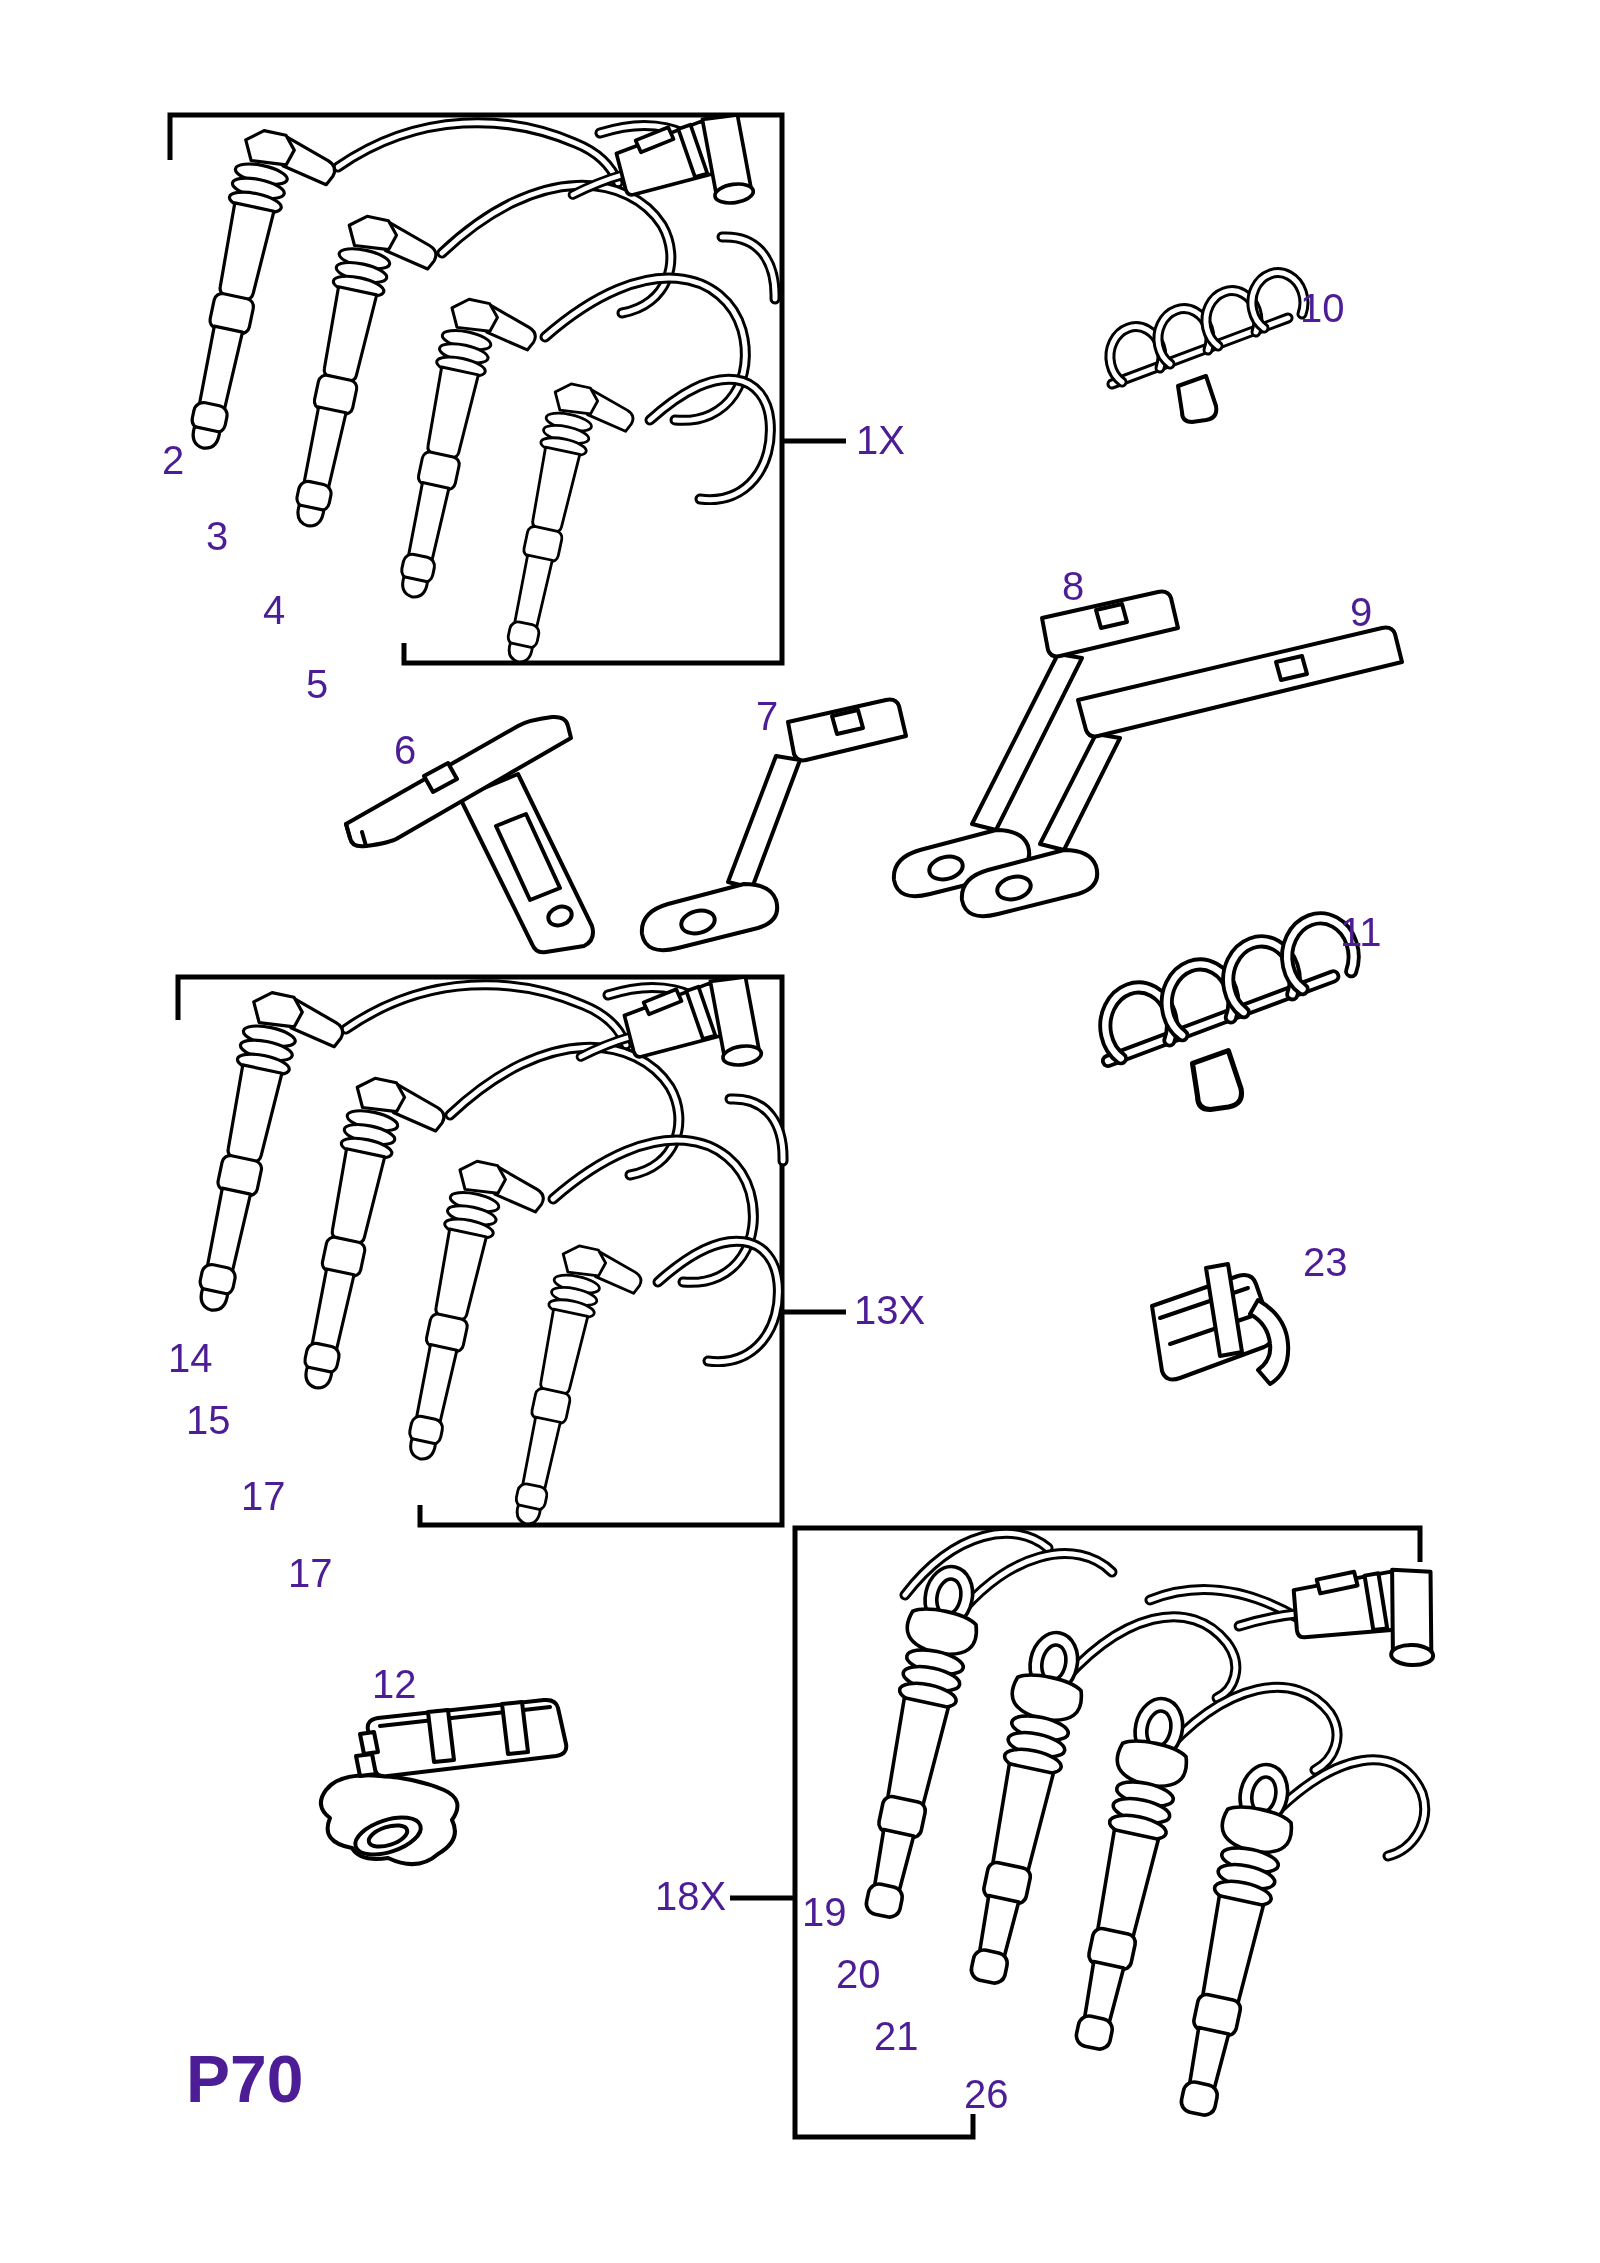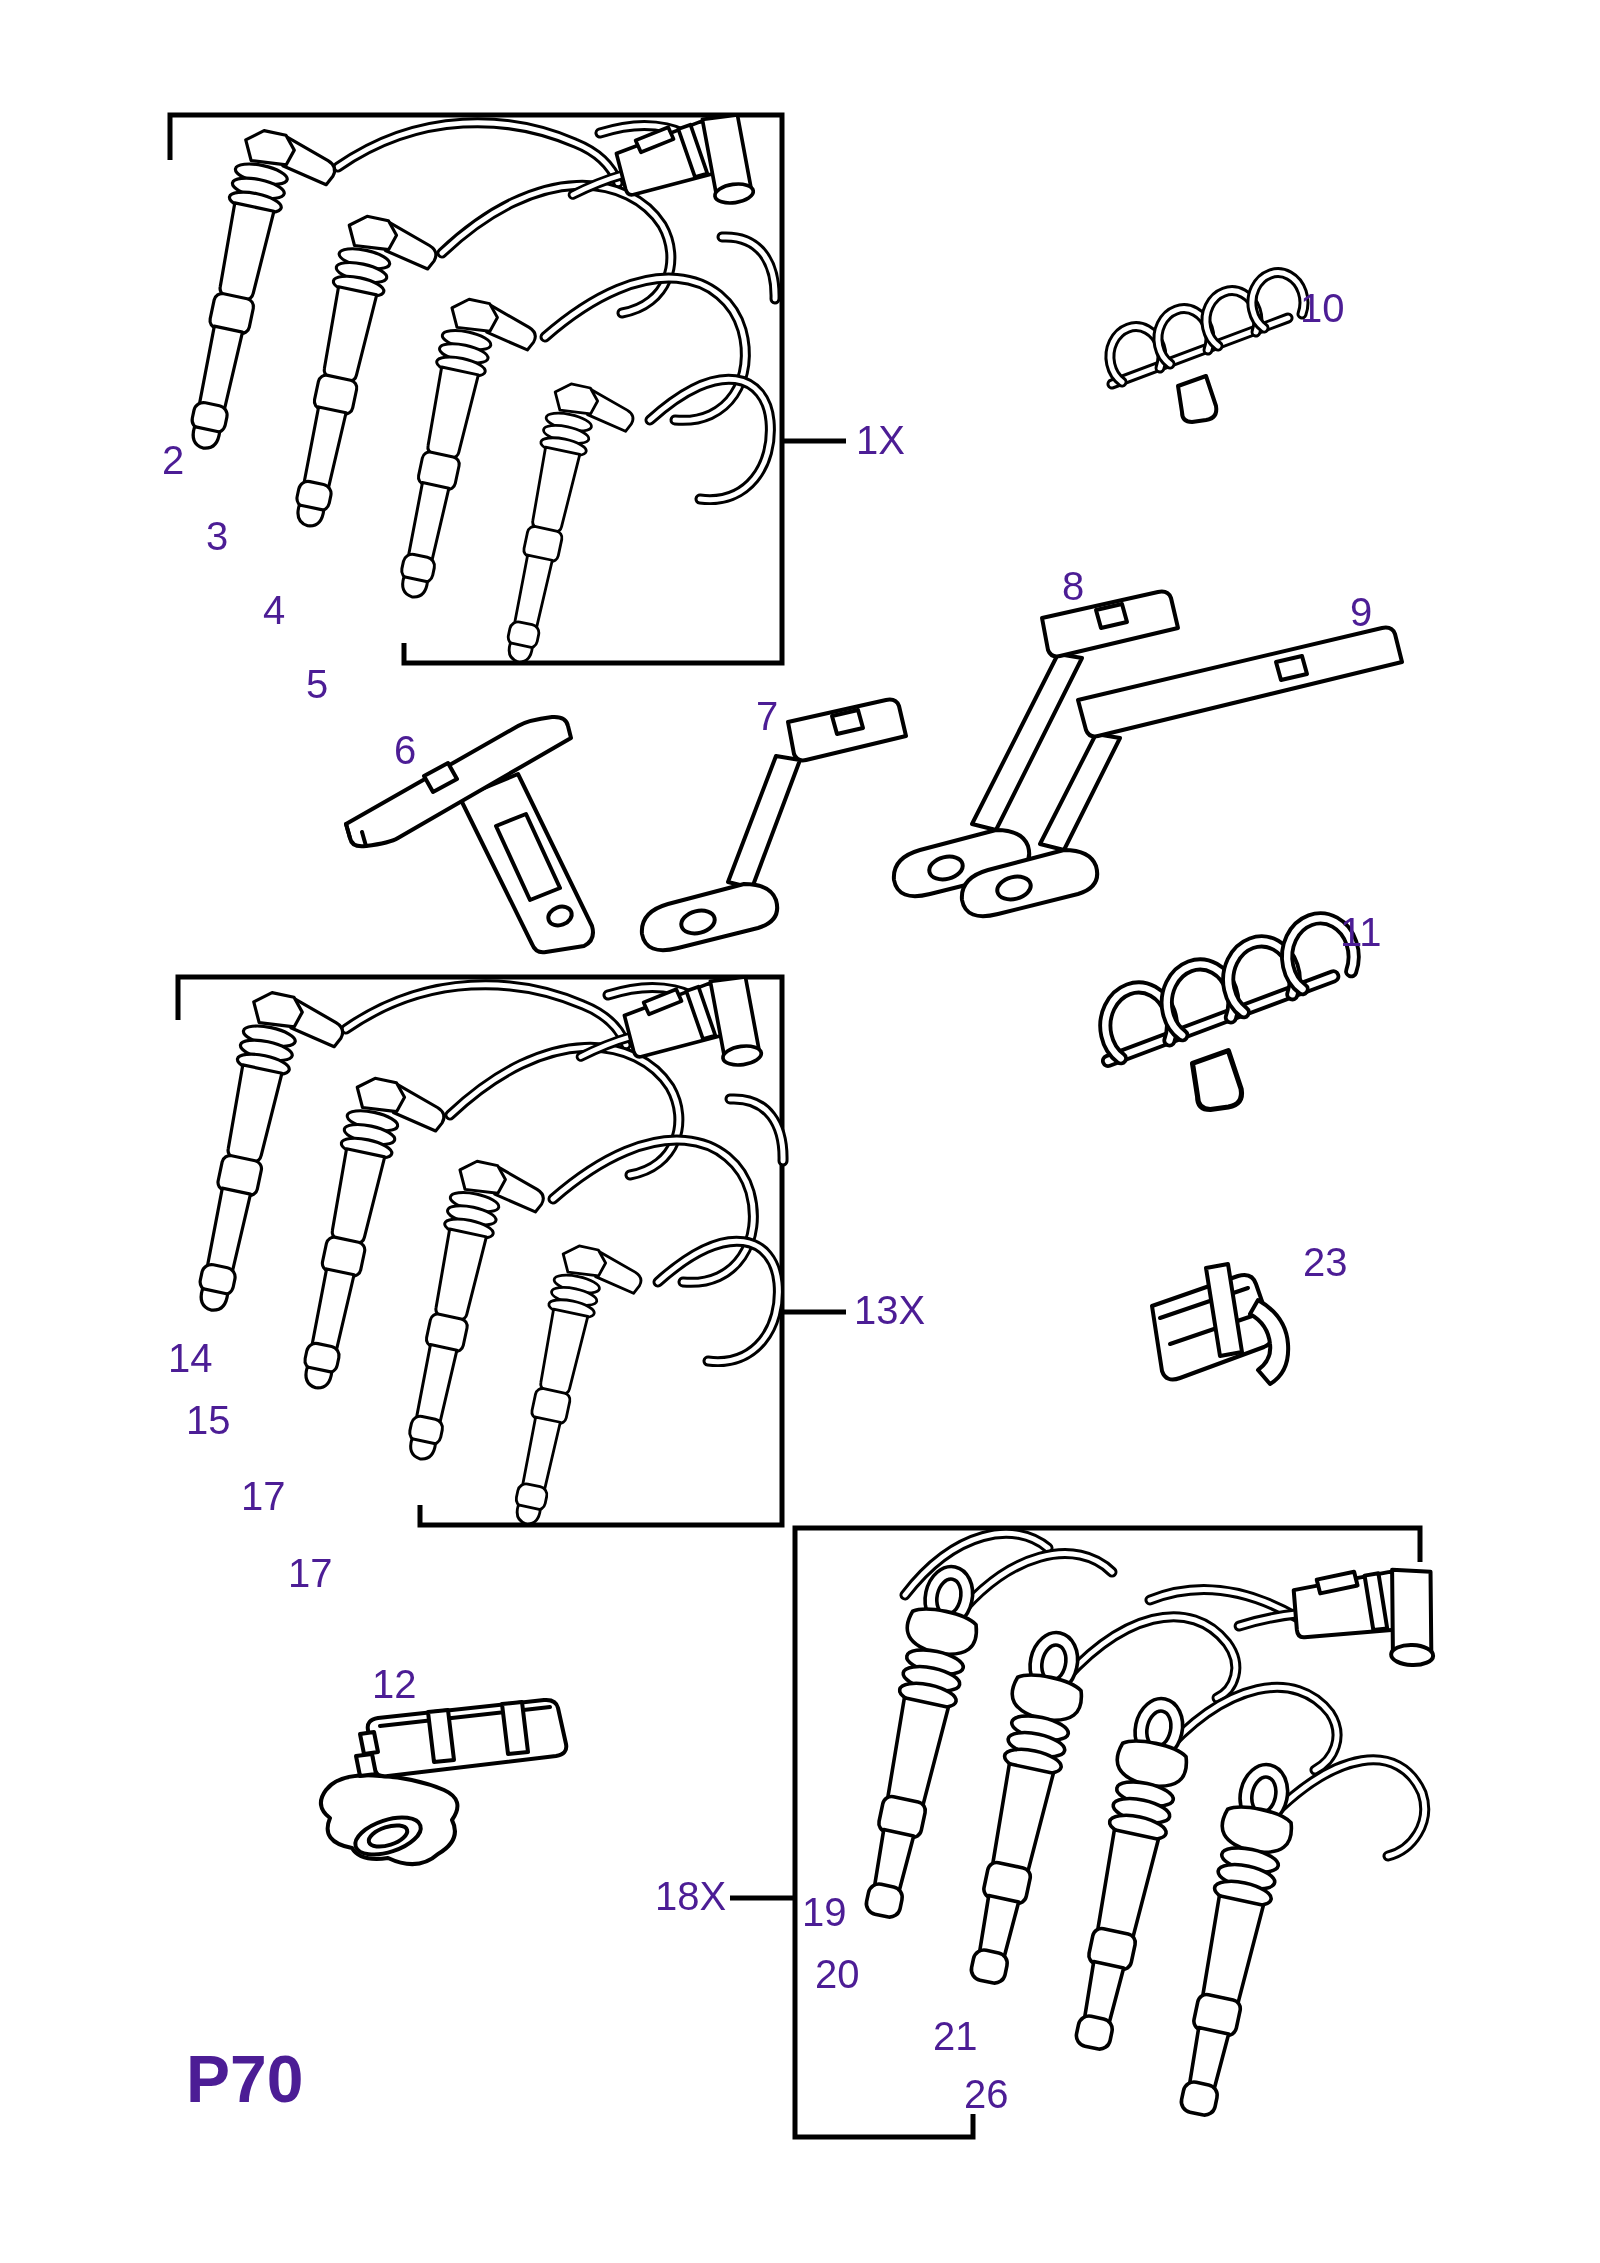--- a/index.html
+++ b/index.html
@@ -247,22 +247,22 @@
   <span class="lbl" style="left:1062px;top:566px">8</span>
   <span class="lbl" style="left:1350px;top:592px">9</span>
   <span class="lbl" style="left:1300px;top:288px">10</span>
   <span class="lbl" style="left:1340px;top:912px">11</span>
   <span class="lbl" style="left:372px;top:1664px">12</span>
   <span class="lbl" style="left:168px;top:1338px">14</span>
   <span class="lbl" style="left:186px;top:1400px">15</span>
   <span class="lbl" style="left:241px;top:1476px">17</span>
   <span class="lbl" style="left:288px;top:1553px">17</span>
   <span class="lbl" style="left:802px;top:1892px">19</span>
-  <span class="lbl" style="left:815px;top:1954px">20</span>
-  <span class="lbl" style="left:933px;top:2016px">21</span>
+  <span class="lbl" style="left:836px;top:1954px">20</span>
+  <span class="lbl" style="left:874px;top:2016px">21</span>
   <span class="lbl" style="left:964px;top:2074px">26</span>
   <span class="lbl" style="left:1303px;top:1242px">23</span>
 
   <span class="lbl callout" style="left:856px;top:420px">1X</span>
   <span class="lbl callout" style="left:854px;top:1290px">13X</span>
   <span class="lbl callout" style="left:655px;top:1876px">18X</span>
 
   <span class="lbl pagecode" style="left:186px;top:2046px">P70</span>
 </div>
 

